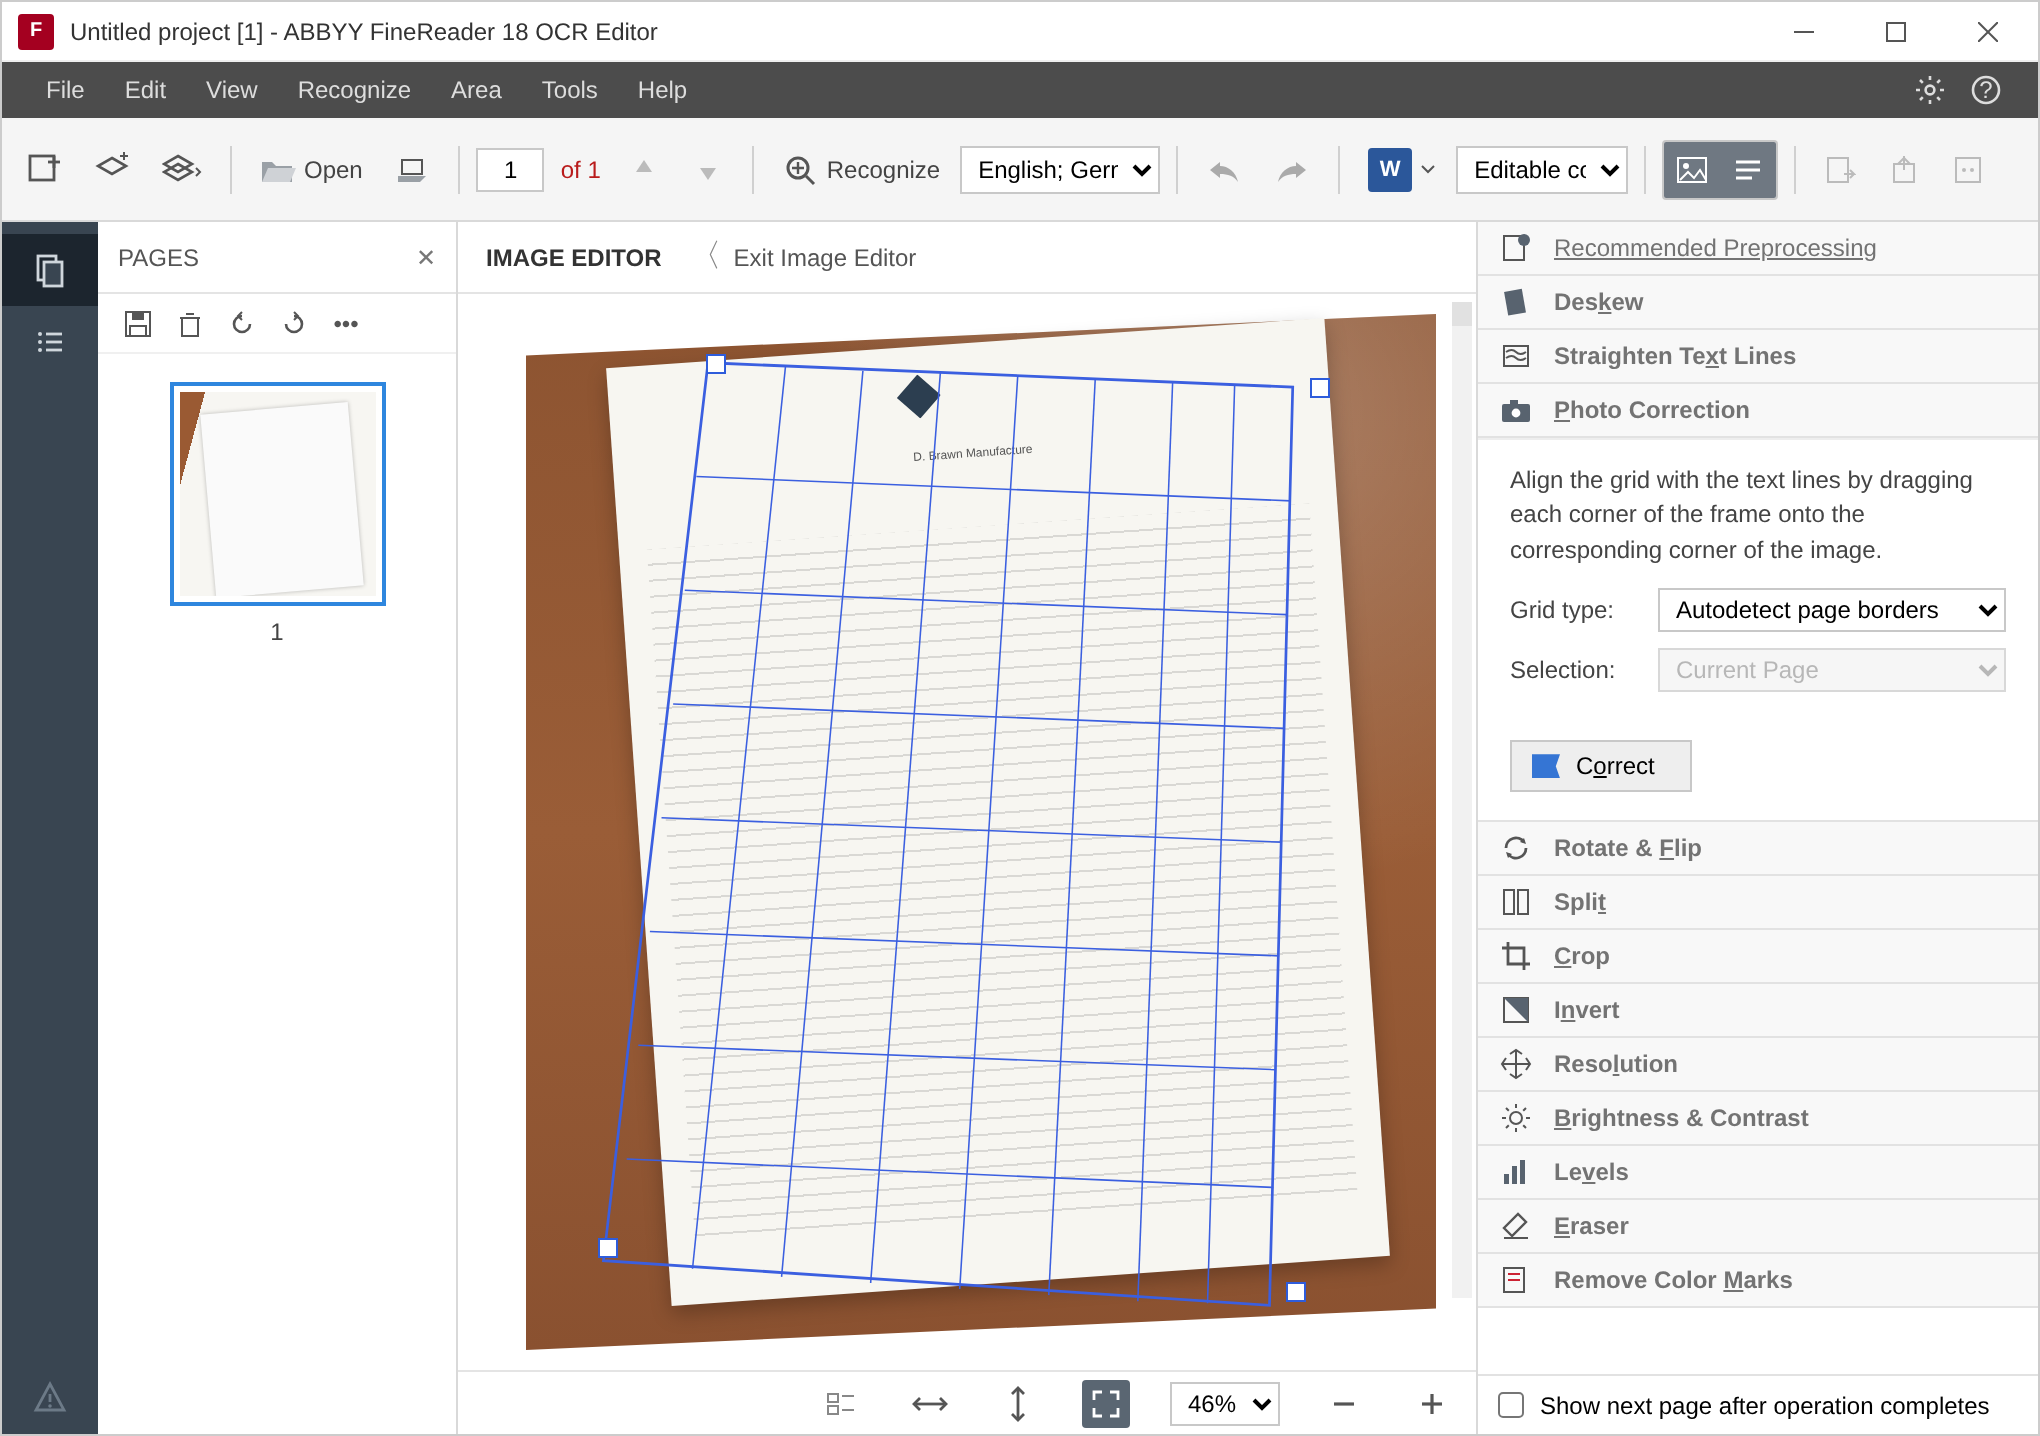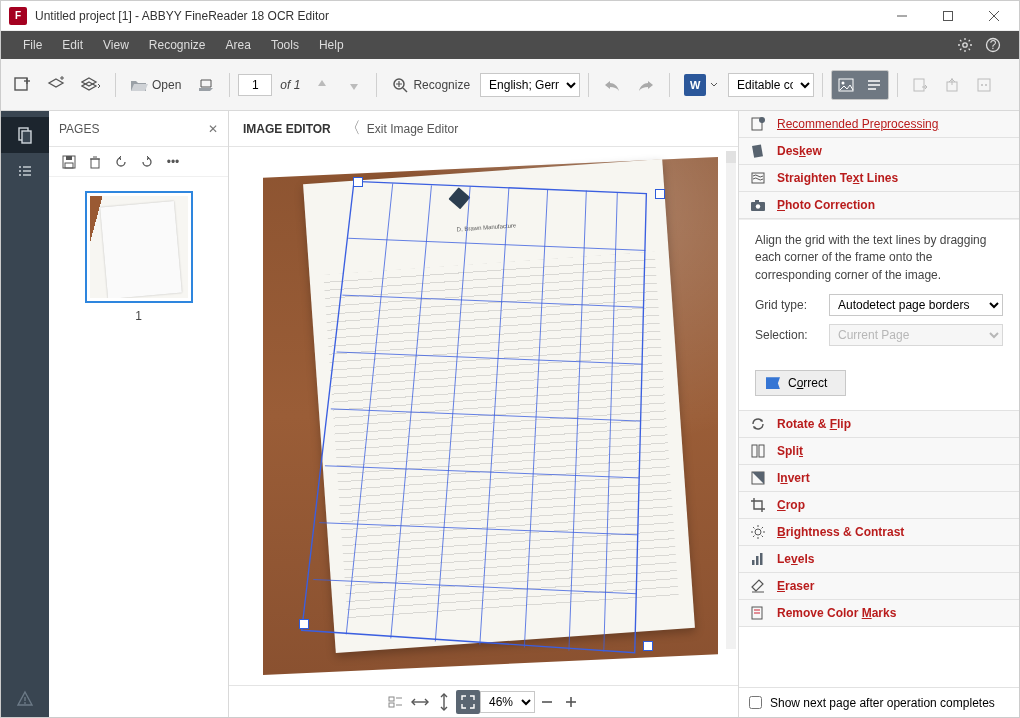--- a/index.html
+++ b/index.html
@@ -17,21 +17,21 @@
 .menubar { height: 28px; background:#4c4c4c; display:flex; align-items:center; padding: 0 12px; color:#ddd;}
 .menubar .menu-item { padding: 0 10px; height:100%; display:flex;align-items:center; }
 .menubar .spacer { flex:1; }
 .menubar .right-icon { width:28px; height:28px; display:flex;align-items:center;justify-content:center; color:#ddd;}
 
 
 .toolbar { height: 52px; background:#f5f5f5; border-bottom:1px solid #d9d9d9; display:flex; align-items:center; padding:0 6px; gap:4px; }
 .tb-btn { height:28px; min-width:28px; padding:0 6px; display:flex;align-items:center;justify-content:center; gap:4px; color:#444; border-radius:2px;}
 .tb-sep { width:1px; height:24px; background:#d0d0d0; margin:0 4px; }
 .tb-input { width:34px; height:22px; border:1px solid #c8c8c8; background:#fff; text-align:center; font-size:12px;}
-.tb-label { color:#404040; padding:0 4px;font-style:italic;}
+.tb-label { color:#b91c1c; padding:0 4px;}
 .tb-select { height:24px; border:1px solid #c8c8c8; background:#fff; padding: 0 4px;}
 .tb-toggle-group { display:flex; border:1px solid #c8c8c8; border-radius:2px; overflow:hidden;}
 .tb-toggle-group .tb-btn { border-radius:0; }
 .tb-toggle-group .tb-btn.active { background:#6f7882; color:#fff;}
 .tb-word { width:22px;height:22px;background:#2b579a;color:#fff;display:flex;align-items:center;justify-content:center;font-weight:700;font-size:11px;border-radius:2px;}
 
 
 .main { flex:1; display:flex; background:#fff; overflow:hidden;}
 .left-rail { width:48px; background:#394551; display:flex; flex-direction:column; align-items:center; padding-top:6px; gap:0;}
 .left-rail .rail-btn { width:48px; height:36px; display:flex;align-items:center;justify-content:center; color:#cfd6dc;}
@@ -69,31 +69,31 @@
   clip-path: polygon(0 4%, 100% 0, 100% 96%, 0 100%);
 }
 .paper { position:absolute; left:56px; top:14px; width:360px; height:470px; background:#f7f6f1; transform:rotate(-4deg); box-shadow:0 4px 10px rgba(0,0,0,.25);}
 .paper::before{content:"";position:absolute;left:40%;top:14px;width:22px;height:22px;background:#2c3e50;clip-path:polygon(50% 0,100% 50%,50% 100%,0 50%);} 
 .paper-txt{position:absolute;left:10px;top:52px;right:10px;font-size:6px;line-height:1.5;color:#555; text-align:center;}
 .paper-lines{position:absolute;left:14px;top:92px;right:14px;bottom:30px; background:
   repeating-linear-gradient(180deg, transparent 0, transparent 7px, rgba(0,0,0,.12) 7px, rgba(0,0,0,.12) 8px);}
 .grid-overlay { position:absolute; inset:0; }
 .grid-overlay svg { position:absolute; inset:0; width:100%; height:100%; }
 .handle { position:absolute; width:10px; height:10px; background:#fff; border:1px solid #2e5cdb; }
-.viewer-toolbar { height:32px; border-top:1px solid #e4e4e4; display:flex;align-items:center; justify-content:center; gap:0; padding:0 10px;}
+.viewer-toolbar { height:32px; border-top:1px solid #e4e4e4; display:flex;align-items:center; justify-content:flex-end; gap:20px; padding:0 10px;}
 .viewer-toolbar .vb { width:24px;height:24px; display:flex;align-items:center;justify-content:center; color:#555;}
 .viewer-toolbar .vb.active { background:#5a6672; color:#fff; border-radius:2px;}
 .viewer-toolbar .zoom-sel { height:22px; border:1px solid #c8c8c8; background:#fff; padding:0 4px;}
 .viewer-scroll { position:absolute; right:2px; top:4px; bottom:36px; width:10px; background:#f1f1f1;}
 .viewer-scroll .sbtn{height:12px;background:#e1e1e1;}
 
 
 .right-panel { width:280px; display:flex; flex-direction:column; background:#fff;}
 .acc { border-bottom:1px solid #e2e2e2; }
-.acc-h { height:26px; display:flex; align-items:center; gap:10px; padding:0 10px; background:#f8f8f8; color:#b91c1c;}
+.acc-h { height:26px; display:flex; align-items:center; gap:10px; padding:0 10px; background:#f8f8f8; color:#737373;}
 .acc-h .ico { width:18px; display:flex;align-items:center;justify-content:center; color:#555;}
 .acc-h .label b { font-weight:700;}
 .acc-body { padding:12px 16px 14px 16px; border-top:1px solid #eee; background:#fff;}
 .acc-body .help { color:#444; line-height:1.45; margin-bottom:10px;}
 .acc-row { display:flex; align-items:center; gap:8px; margin-bottom:8px;}
 .acc-row label { color:#444; width:66px; }
 .acc-row select { flex:1; height:22px; border:1px solid #c8c8c8; background:#fff; padding:0 4px;}
 .acc-row select:disabled { background:#f3f3f3; color:#999;}
 .correct-btn { height:26px; border:1px solid #c8c8c8; background:#eee; display:inline-flex; align-items:center; gap:8px; padding:0 18px 0 10px; margin-top:16px;}
 .correct-btn .flag{ width:14px;height:12px;background:#3575d4;clip-path:polygon(0 0,100% 0,85% 50%,100% 100%,0 100%);}
@@ -519,35 +519,46 @@
                   <rect x="9" y="2" width="5" height="12" fill="none" stroke="#555"></rect>
                 </svg>
               </span>
               <span class="label"><b>Spli<span class="und">t</span></b></span>
             </div>
           </div>
         <div class="acc">
             <div class="acc-h">
               <span class="ico">
                 <svg width="16" height="16">
+                  <path d="M4 1v11h11M1 4h11v11" fill="none" stroke="#555" stroke-width="1.4"></path>
+                </svg>
+              </span>
+              <span class="label"><b><span class="und">C</span>rop</b></span>
+            </div>
+          </div>
+        <div class="acc">
+            <div class="acc-h">
+              <span class="ico">
+                <svg width="16" height="16">
                   <rect x="2" y="2" width="12" height="12" fill="none" stroke="#555"></rect>
                   <path d="M2 2L14 14V2z" fill="#58636f"></path>
                 </svg>
               </span>
               <span class="label"><b>I<span class="und">n</span>vert</b></span>
             </div>
           </div>
         <div class="acc">
             <div class="acc-h">
               <span class="ico">
                 <svg width="16" height="16">
-                  <path d="M4 1v11h11M1 4h11v11" fill="none" stroke="#555" stroke-width="1.4"></path>
-                </svg>
-              </span>
-              <span class="label"><b><span class="und">C</span>rop</b></span>
+                  <path d="M1 8h14M8 1v14" stroke="#555"></path>
+                  <path d="M3 5l-2 3 2 3M13 5l2 3-2 3M5 3l3-2 3 2M5 13l3 2 3-2" fill="none" stroke="#555"></path>
+                </svg>
+              </span>
+              <span class="label"><b>Reso<span class="und">l</span>ution</b></span>
             </div>
           </div>
         <div class="acc">
             <div class="acc-h">
               <span class="ico">
                 <svg width="16" height="16">
                   <circle cx="8" cy="8" r="3" fill="none" stroke="#555"></circle>
                   <path d="M8 1v2M8 13v2M1 8h2M13 8h2M3 3l1.4 1.4M11.6 11.6L13 13M13 3l-1.4 1.4M4.4 11.6L3 13" stroke="#555"></path>
                 </svg>
               </span>

